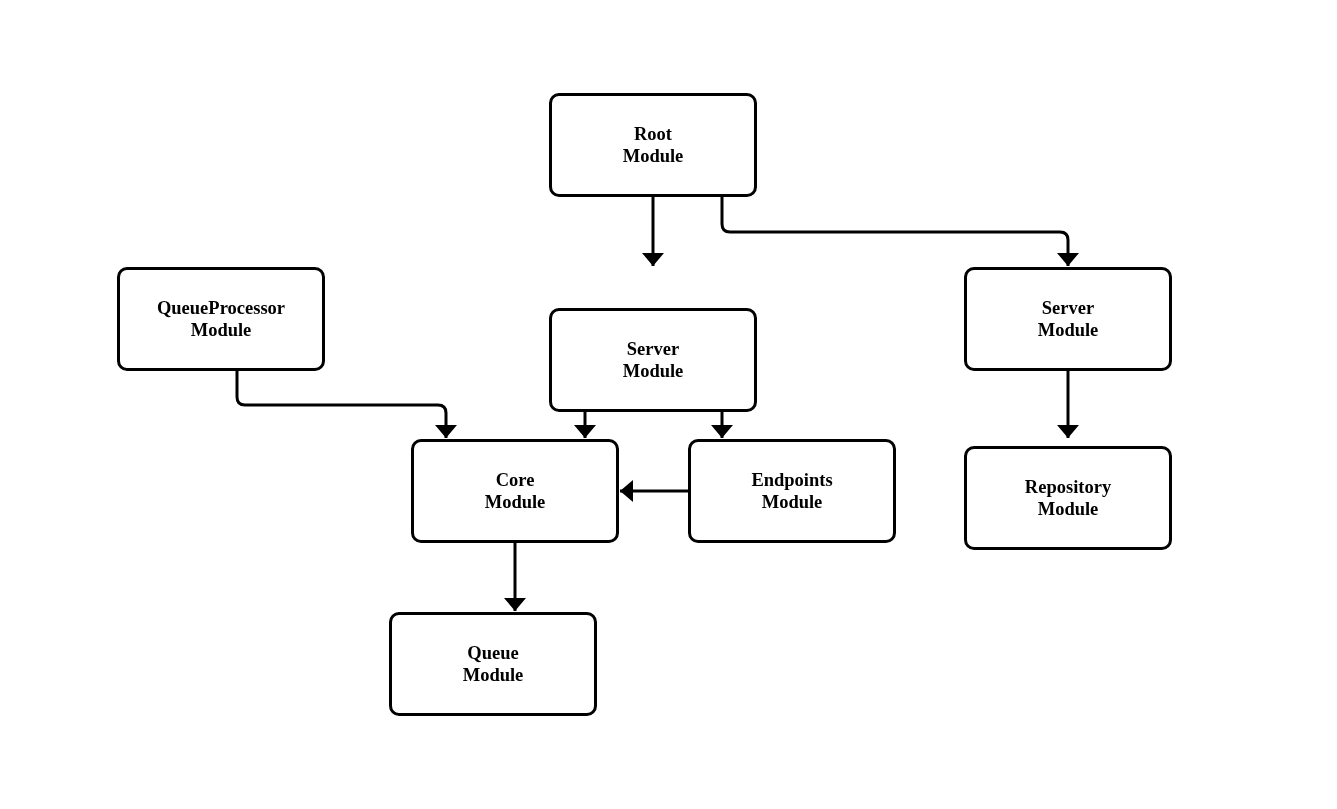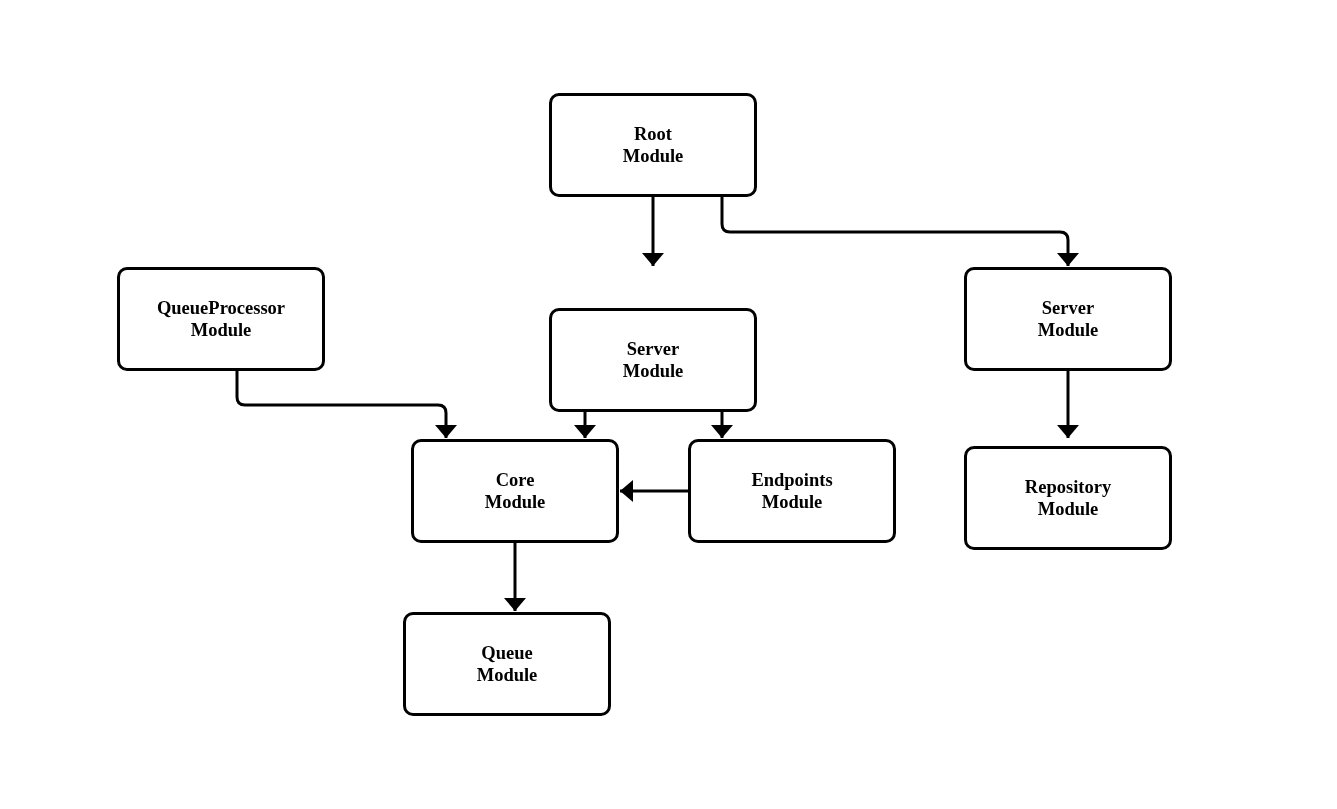--- a/index.html
+++ b/index.html
@@ -44,21 +44,21 @@
     color: #000000;
     white-space: pre-line;
   }
   .node-root          { left: 549px; top:  93px; }
   .node-queueprocessor{ left: 117px; top: 267px; }
   .node-server        { left: 549px; top: 267px; margin-top: 41px; }
   .node-global        { left: 964px; top: 267px; }
   .node-core          { left: 411px; top: 439px; }
   .node-endpoints     { left: 688px; top: 439px; text-align: center; }
   .node-repository    { left: 964px; top: 439px; margin-top: 7px; }
-  .node-queue         { left: 403px; top: 612px; }
+  .node-queue         { left: 389px; top: 612px; }
 </style>
 </head>
 <body>
 
 <div class="canvas">
 
   <svg class="edges-layer" width="1337" height="809" viewBox="0 0 1337 809" xmlns="http://www.w3.org/2000/svg">
     <defs>
       <marker id="arrowhead" markerUnits="userSpaceOnUse" markerWidth="14" markerHeight="22" refX="13" refY="11" orient="auto">
         <path d="M 0 0 L 13 11 L 0 22 z" fill="#000000"></path>

